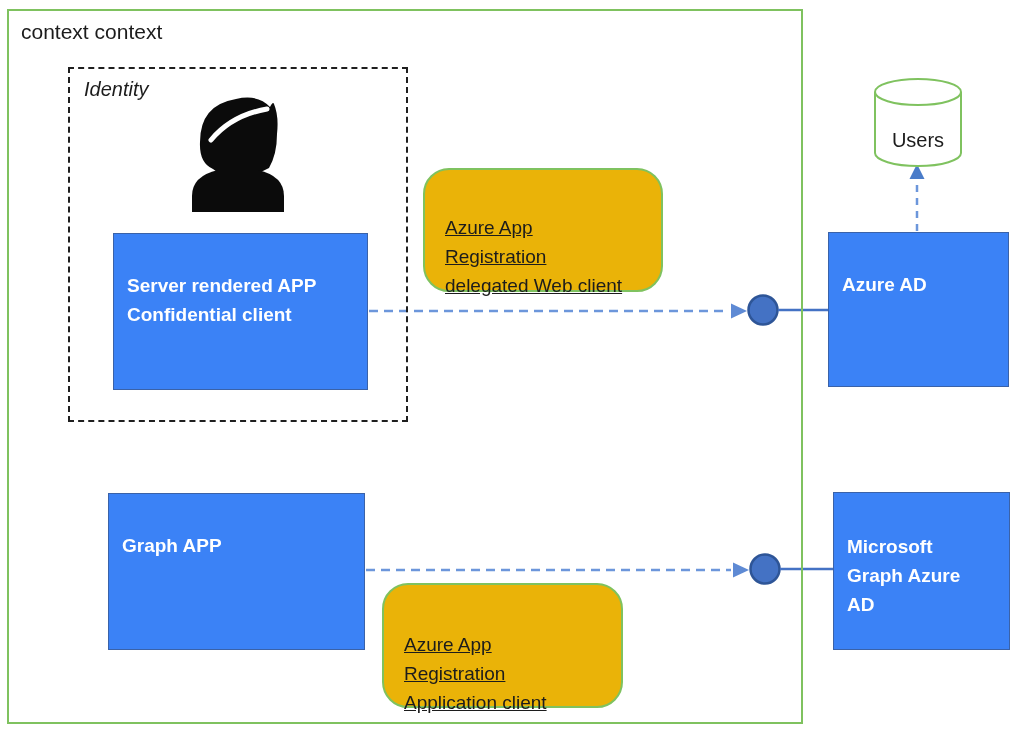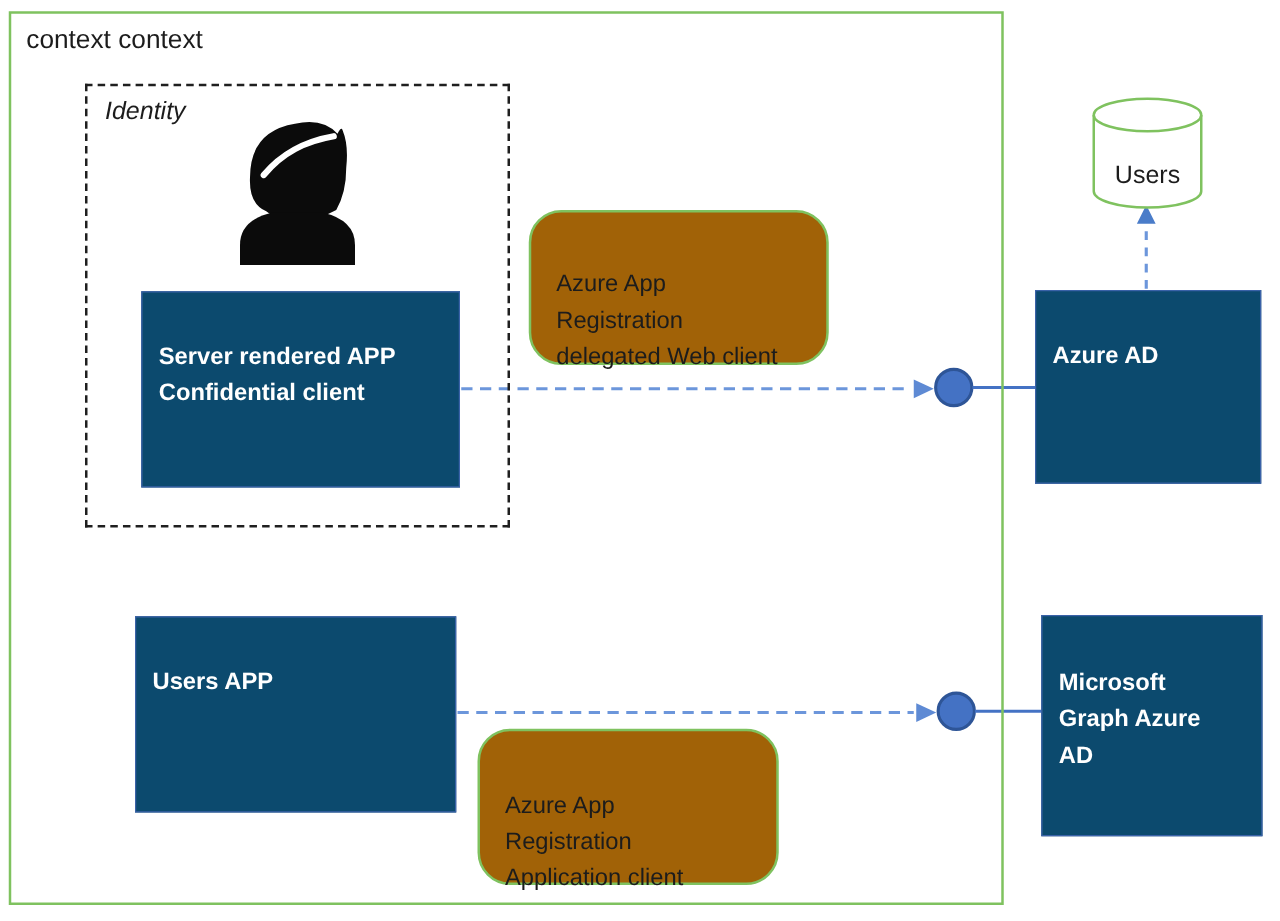--- a/index.html
+++ b/index.html
@@ -27,44 +27,45 @@
     left: 68px; top: 67px; width: 340px; height: 355px;
     border: 2px dashed #1f1f1f;
     box-sizing: border-box;
   }
   .identity-label {
     left: 84px; top: 78px;
     font-size: 20px; color: #1c1c1c; font-style: italic;
   }
 
   .blue-node {
-    background: #0c4a6e;
+    background: #3b82f6;
     border: 1px solid #3A62A8;
     color: #ffffff;
     font-size: 19px;
     font-weight: 600;
     line-height: 29px;
     padding: 8px 13px;
     white-space: pre-line;
     box-sizing: border-box;
   }
   .server-app   { left: 113px; top: 233px; width: 255px; height: 157px; }
   .azure-ad     { left: 828px; top: 232px; width: 181px; height: 155px; }
   .daemon-app   { left: 108px; top: 493px; width: 257px; height: 157px; }
-  .ms-graph     { left: 833px; top: 492px; width: 177px; height: 177px; padding-top: 10px; }
+  .ms-graph     { left: 833px; top: 492px; width: 177px; height: 158px; padding-top: 10px; }
 
   .annotation {
-    background: #a16207;
+    background: #eab308;
     border: 2px solid #7FC25F;
     border-radius: 26px;
     color: #1c1c1c;
     font-size: 19px;
     line-height: 29px;
     white-space: pre-line;
     box-sizing: border-box;
+    text-decoration: underline;
   }
   .annotation-delegated   { left: 423px; top: 168px; width: 240px; height: 124px; padding: 14px 6px 0 20px; }
   .annotation-application { left: 382px; top: 583px; width: 241px; height: 125px; padding: 16px 6px 0 20px; }
 
   .person-svg { left: 186px; top: 90px; }
 
   .cylinder-svg { left: 872px; top: 77px; }
   .users-label {
     left: 872px; top: 110px; width: 92px;
     text-align: center;
@@ -121,21 +122,21 @@
     <span>Azure AD</span>
   </div>
 
   <svg class="abs cylinder-svg" width="92" height="92" viewBox="0 0 92 92">
     <path d="M3 15 L3 76 A43 13 0 0 0 89 76 L89 15" fill="#ffffff" stroke="#7FC25F" stroke-width="2"></path>
     <ellipse cx="46" cy="15" rx="43" ry="13" fill="#ffffff" stroke="#7FC25F" stroke-width="2"></ellipse>
   </svg>
   <div class="abs users-label">Users</div>
 
   <div class="abs blue-node daemon-app">
-    <span>Users  APP</span>
+    <span>Graph  APP</span>
   </div>
 
   <div class="abs annotation annotation-application">
     <span>Azure App
 Registration
 Application client</span>
   </div>
 
   <div class="abs blue-node ms-graph">
     <span>Microsoft

